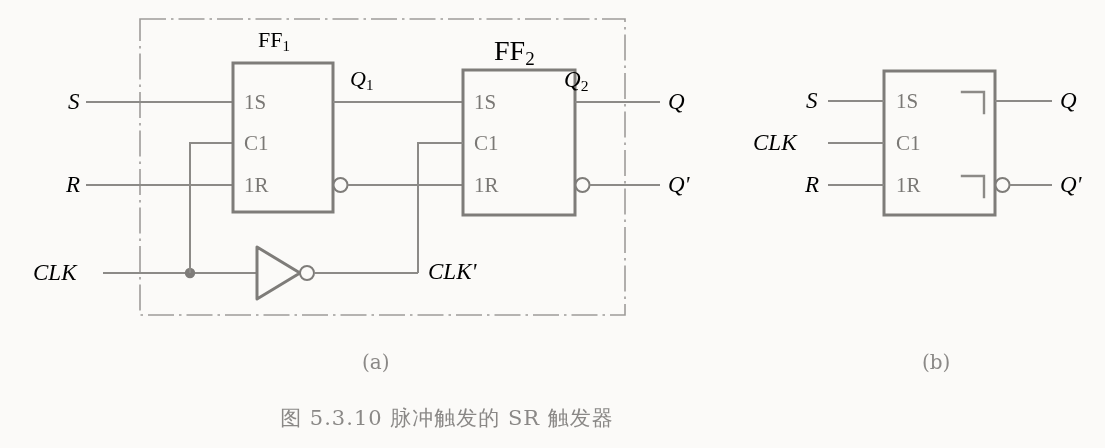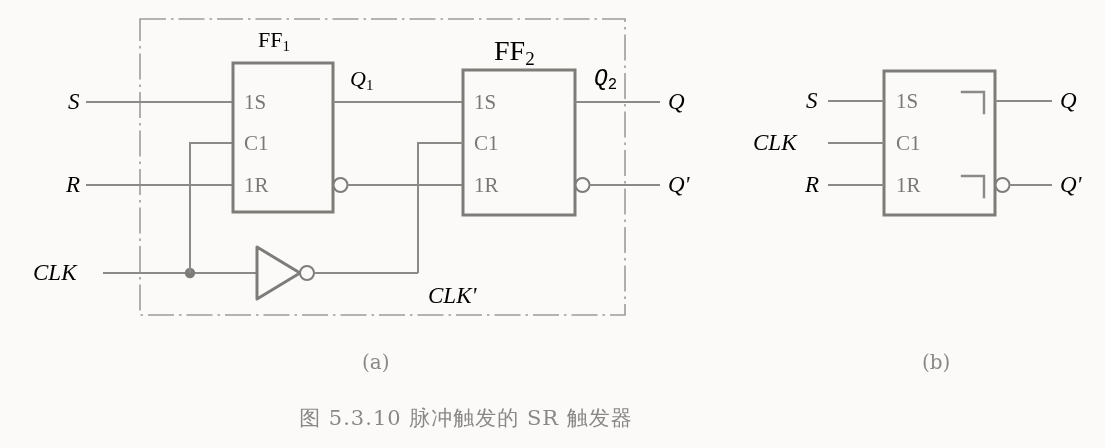--- a/index.html
+++ b/index.html
@@ -102,36 +102,36 @@
   <div class="pinlbl" style="left:244px;top:175px;">1R</div>
 
   <div class="lbl ital" style="left:350px;top:68px;font-size:22px;"><span>Q</span><span class="sub ital">1</span></div>
 
   <div class="lbl" style="left:494px;top:37px;font-size:28px;"><span>FF</span><span class="sub">2</span></div>
 
   <div class="pinlbl" style="left:474px;top:92px;">1S</div>
   <div class="pinlbl" style="left:474px;top:133px;">C1</div>
   <div class="pinlbl" style="left:474px;top:175px;">1R</div>
 
-  <div class="lbl ital" style="left:594px;top:68px;font-size:23px;font-family:Liberation Mono, monospace;"><span>Q</span><span class="sub ital">2</span></div>
+  <div class="lbl ital" style="left:564px;top:68px;font-size:23px;"><span>Q</span><span class="sub ital">2</span></div>
 
   <div class="lbl ital" style="left:668px;top:90px;font-size:23px;">Q</div>
   <div class="lbl ital" style="left:668px;top:173px;font-size:23px;">Q'</div>
 
-  <div class="lbl ital" style="left:428px;top:260px;font-size:23px;margin-top:24px;">CLK'</div>
+  <div class="lbl ital" style="left:428px;top:260px;font-size:23px;">CLK'</div>
 
   <div class="lbl ital" style="left:806px;top:89px;font-size:23px;">S</div>
   <div class="lbl ital" style="left:753px;top:131px;font-size:23px;">CLK</div>
   <div class="lbl ital" style="left:805px;top:173px;font-size:23px;">R</div>
 
   <div class="pinlbl" style="left:896px;top:91px;">1S</div>
   <div class="pinlbl" style="left:896px;top:133px;">C1</div>
   <div class="pinlbl" style="left:896px;top:175px;">1R</div>
 
   <div class="lbl ital" style="left:1060px;top:89px;font-size:23px;">Q</div>
   <div class="lbl ital" style="left:1060px;top:173px;font-size:23px;">Q'</div>
 
   <div class="caption" style="left:362px;top:350px;font-size:20px;">(a)</div>
   <div class="caption" style="left:922px;top:350px;font-size:20px;">(b)</div>
 
-  <div class="caption" style="left:0;top:404px;width:894px;text-align:center;font-size:21px;letter-spacing:1px;padding-left:19px;">图 5.3.10  脉冲触发的 SR 触发器</div>
+  <div class="caption" style="left:0;top:404px;width:894px;text-align:center;font-size:21px;letter-spacing:1px;">图 5.3.10  脉冲触发的 SR 触发器</div>
 
 </div>
 
 </body></html>

